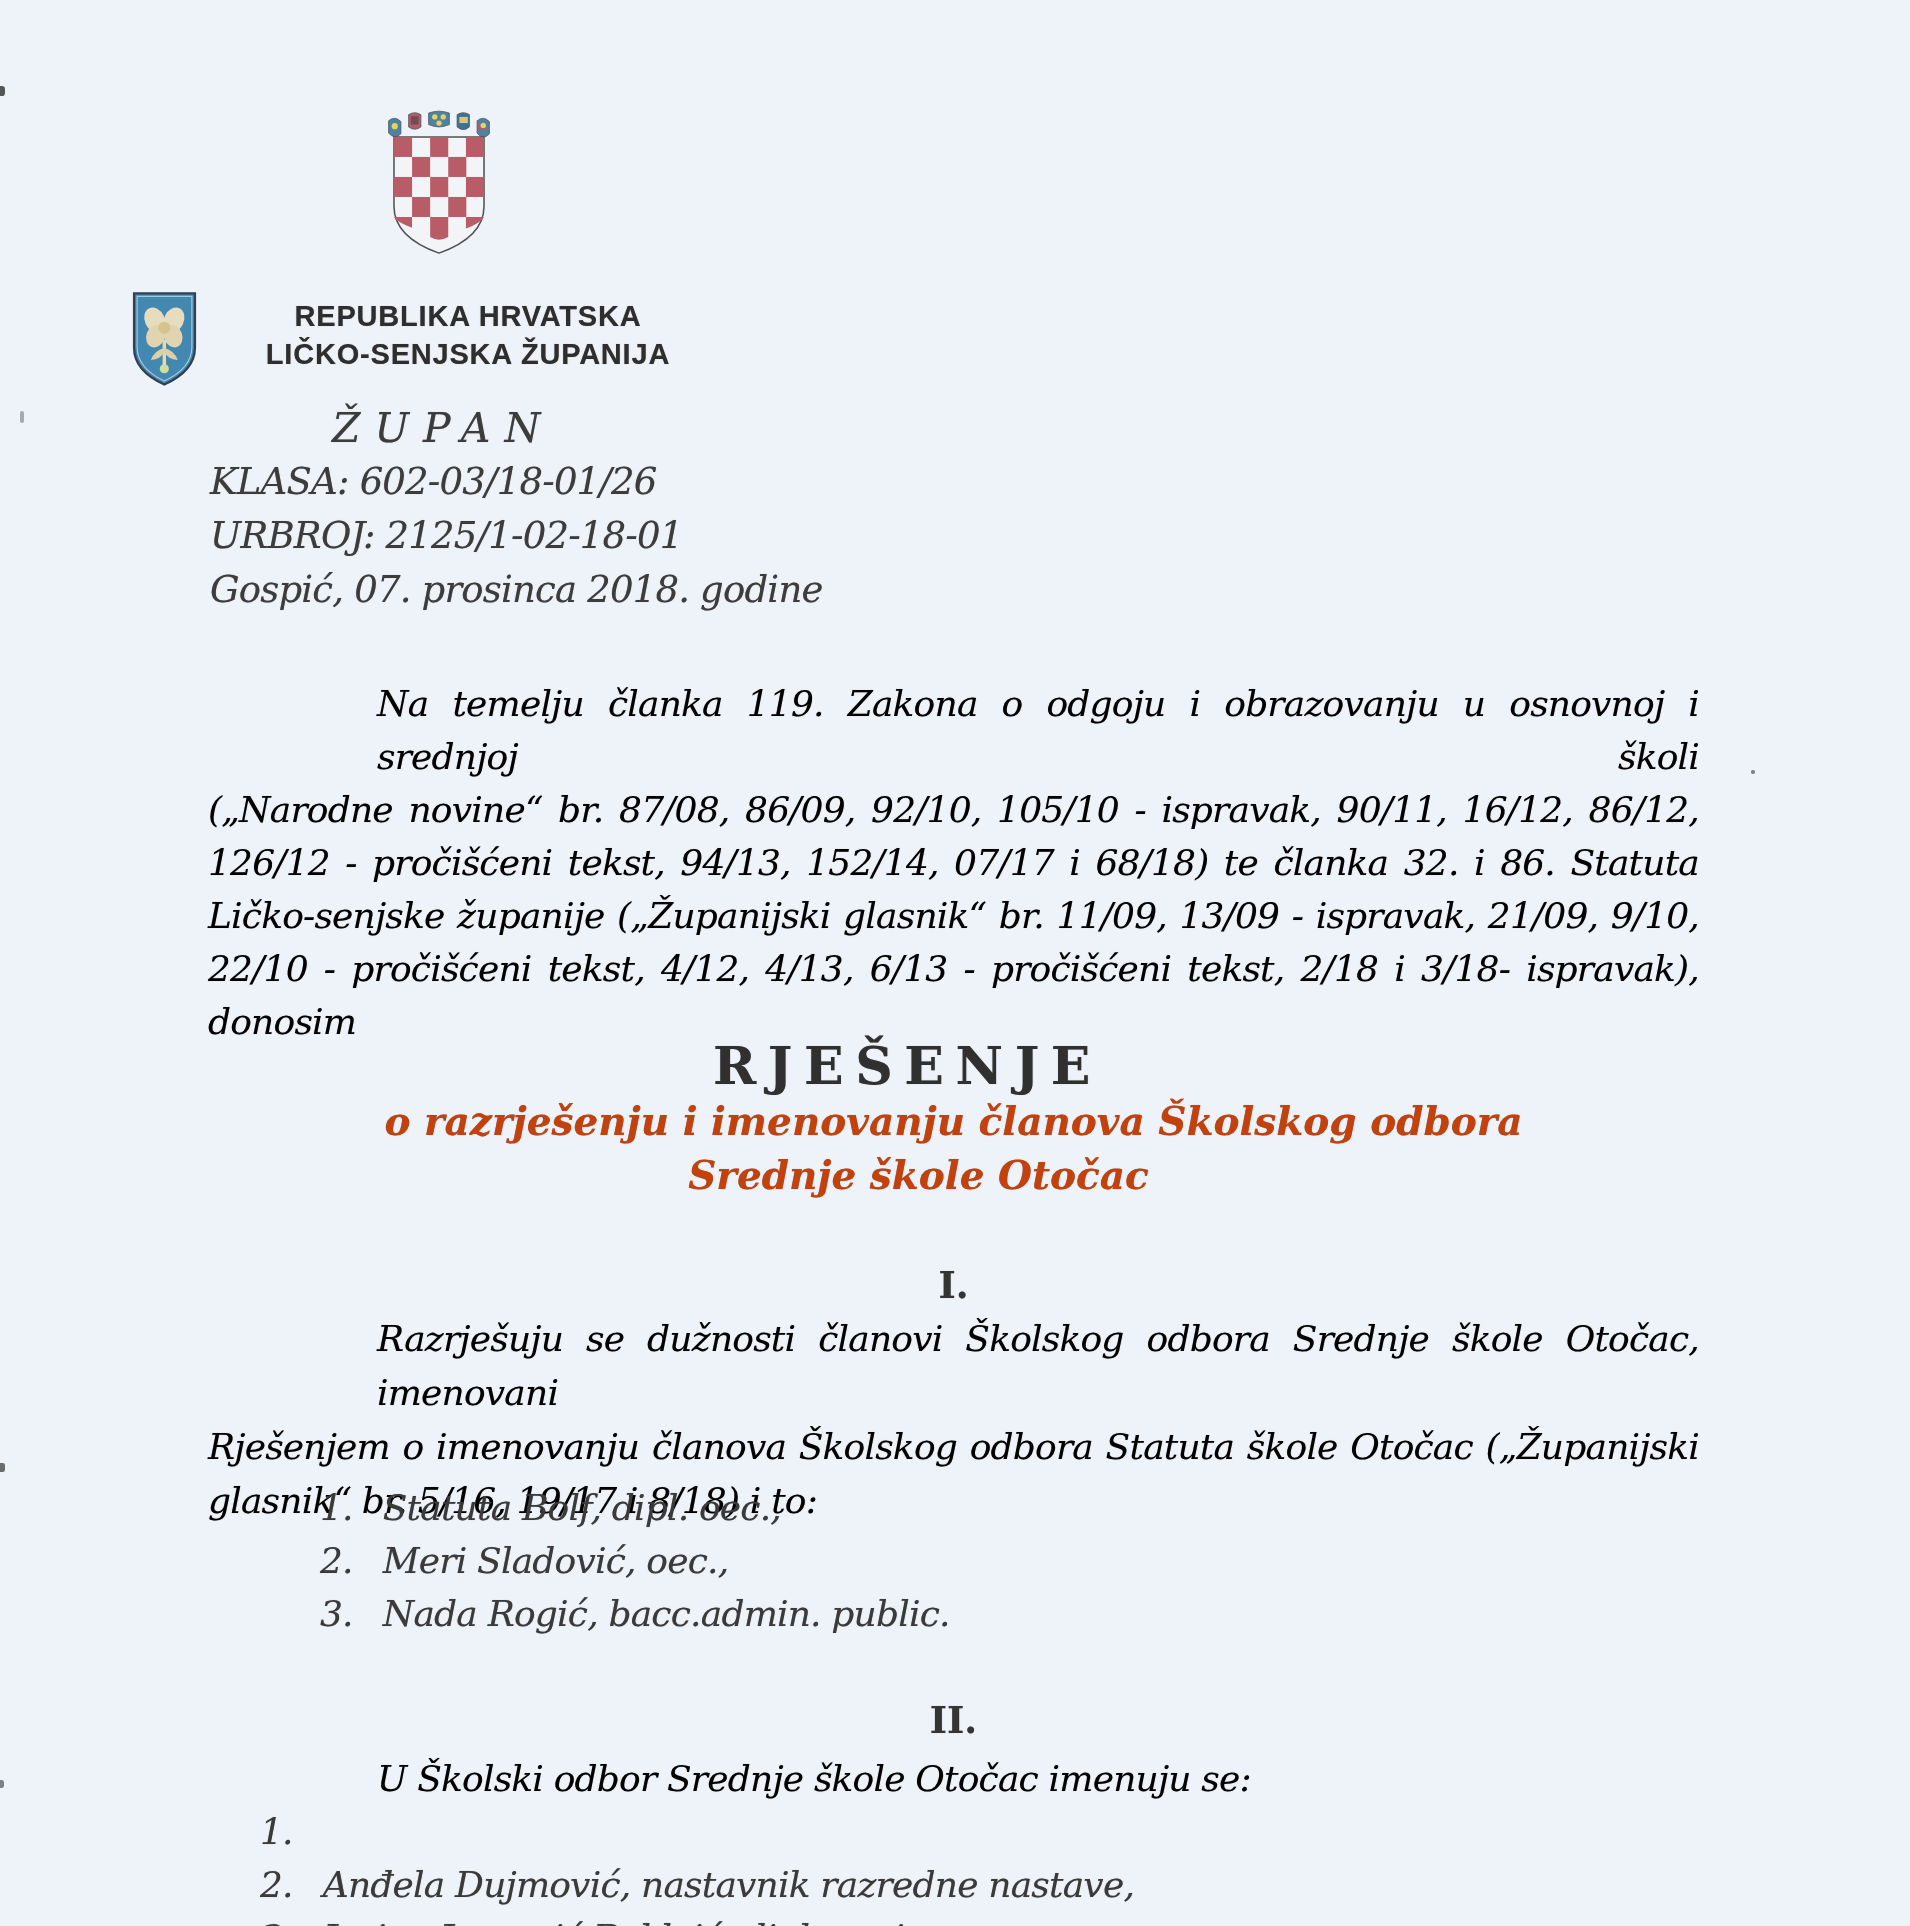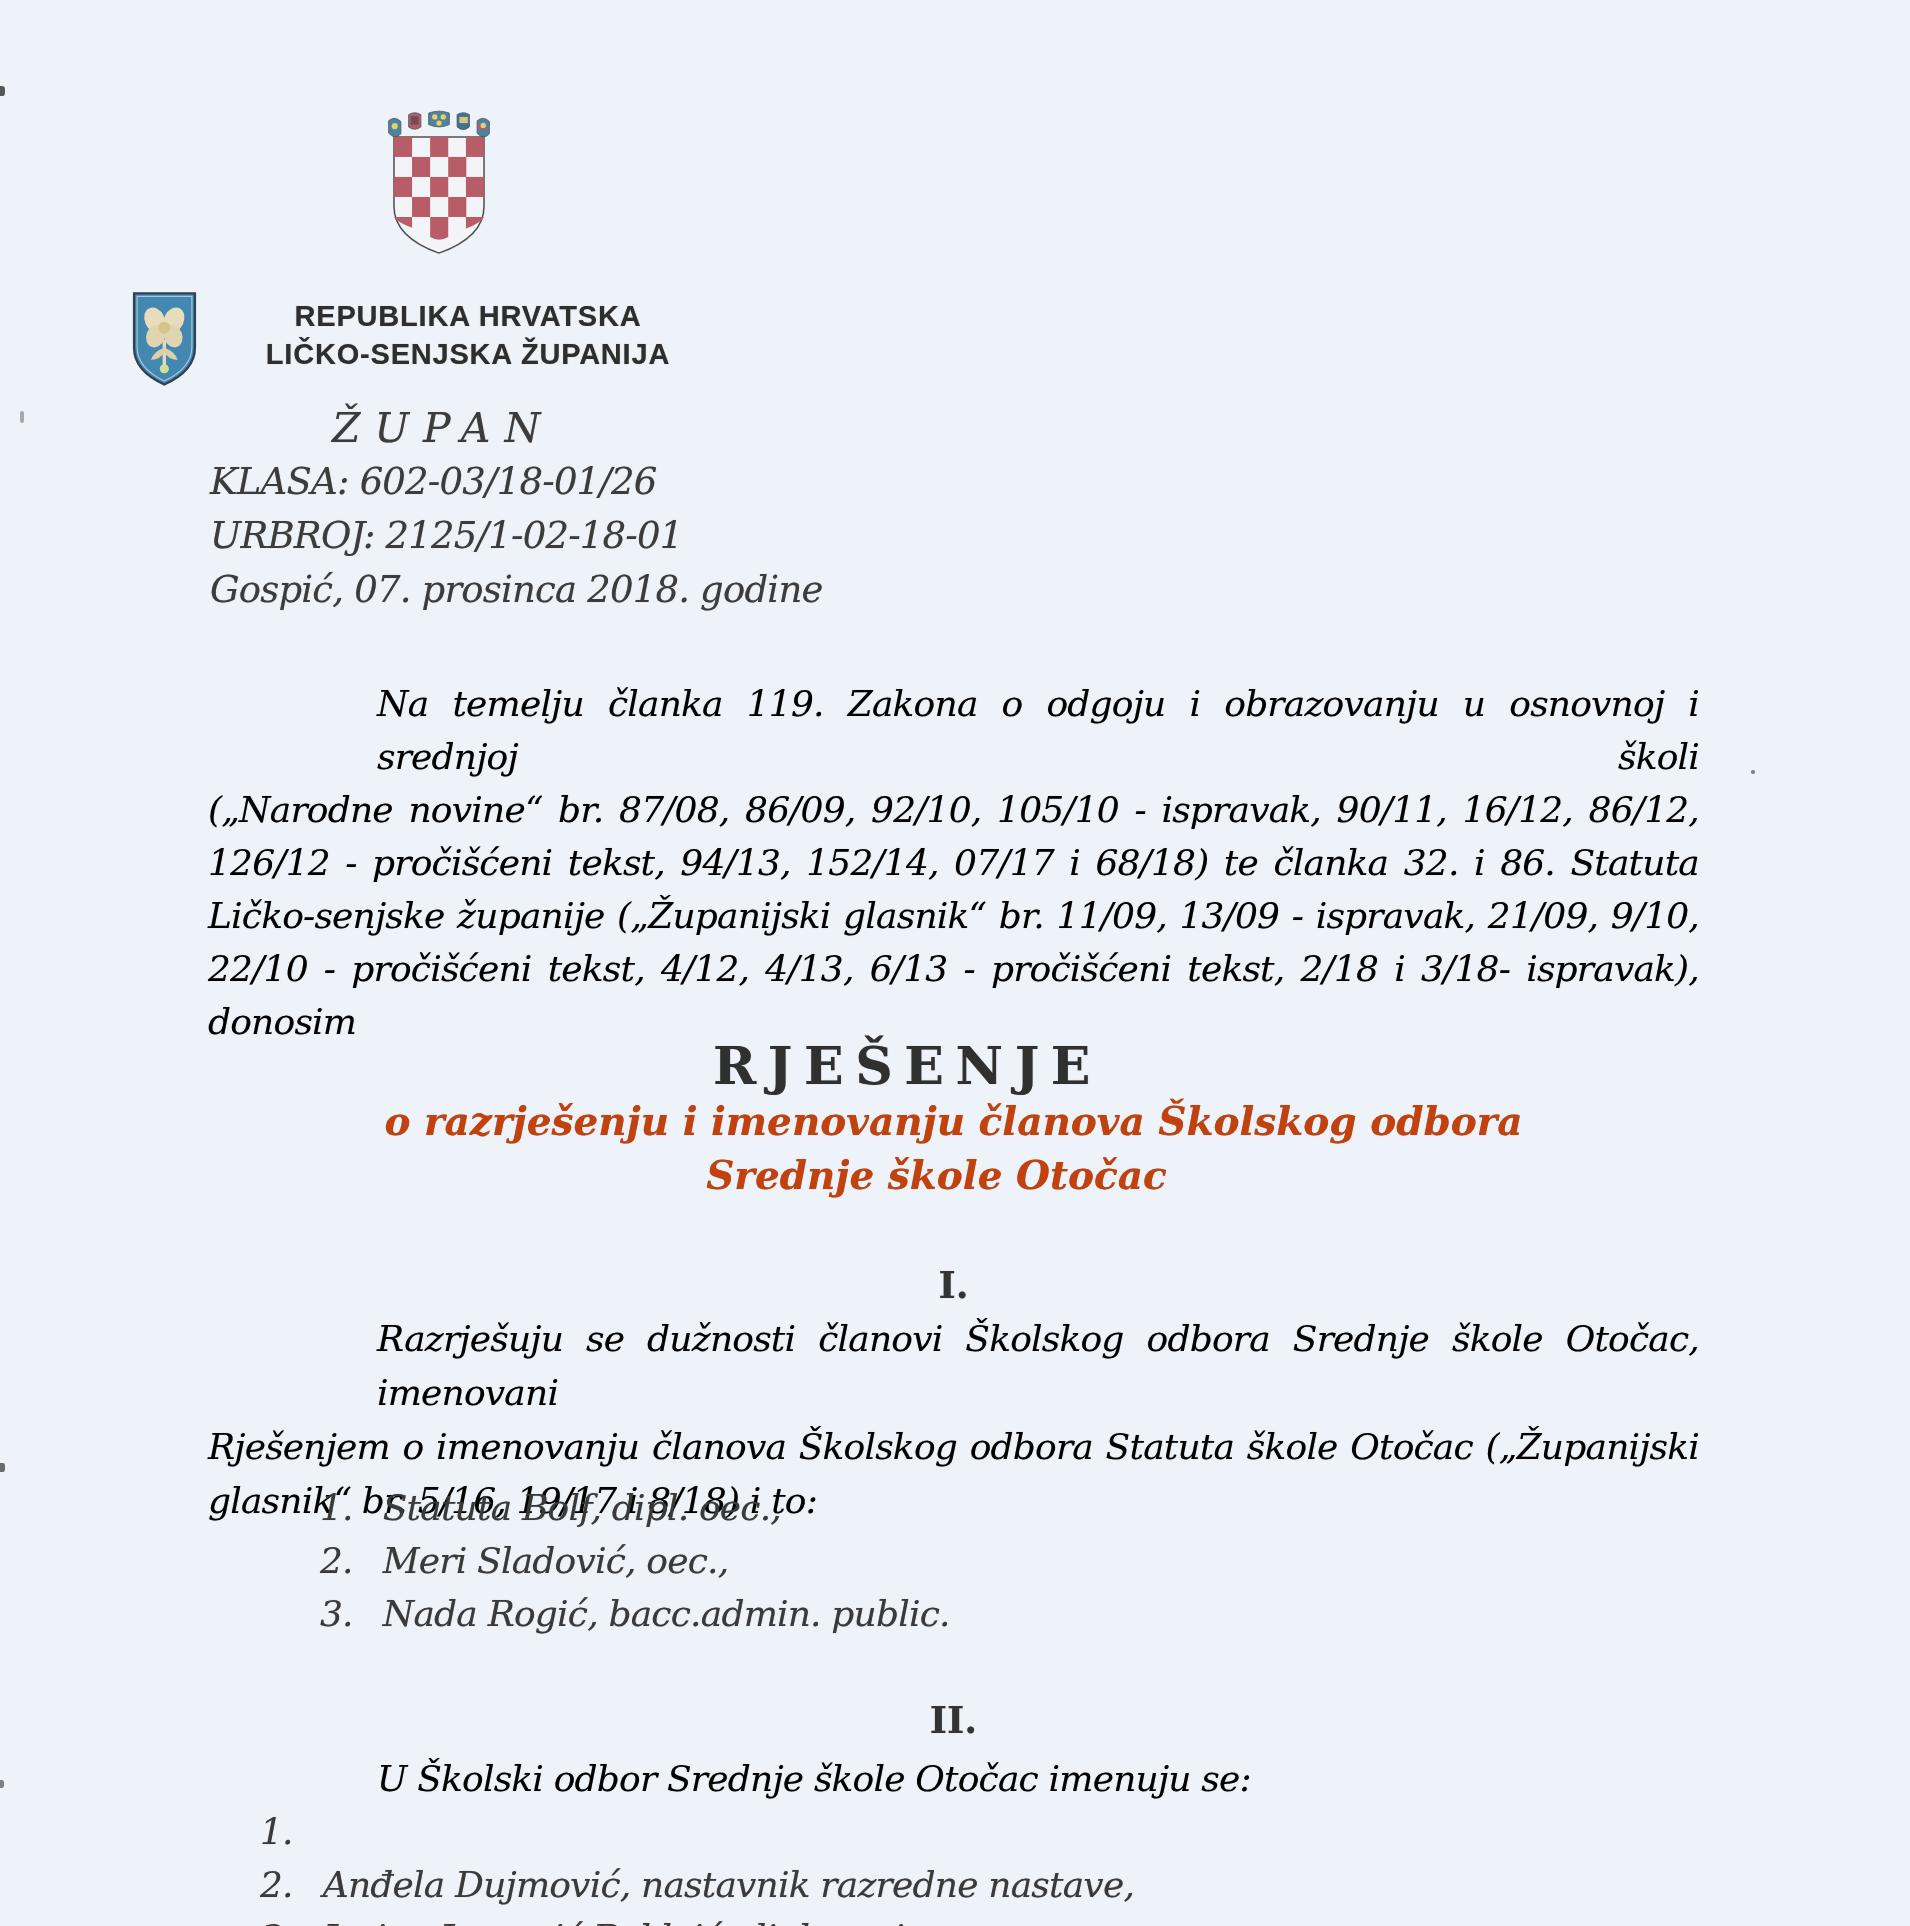--- a/index.html
+++ b/index.html
@@ -127,21 +127,21 @@
     <div class="jl ind">Na temelju članka 119. Zakona o odgoju i obrazovanju u osnovnoj i srednjoj školi</div>
     <div class="jl">(„Narodne novine“ br. 87/08, 86/09, 92/10, 105/10 - ispravak, 90/11, 16/12, 86/12,</div>
     <div class="jl">126/12 - pročišćeni tekst, 94/13, 152/14, 07/17 i 68/18) te članka 32. i 86. Statuta</div>
     <div class="jl">Ličko-senjske županije („Županijski glasnik“ br. 11/09, 13/09 - ispravak, 21/09, 9/10,</div>
     <div class="jl">22/10 - pročišćeni tekst, 4/12, 4/13, 6/13 - pročišćeni tekst, 2/18 i 3/18- ispravak),</div>
     <div class="ll">donosim</div>
   </div>
 
   <div class="abs title-main scan" style="left:208px;top:1035px;">RJEŠENJE</div>
   <div class="abs title-sub scan" style="left:208px;top:1098px;">o razrješenju i imenovanju članova Školskog odbora</div>
-  <div class="abs title-sub sub2 scan" style="left:214px;top:1152px;">Srednje škole Otočac</div>
+  <div class="abs title-sub sub2 scan" style="left:196px;top:1152px;">Srednje škole Otočac</div>
 
   <div class="abs sec-h scan" style="left:208px;top:1263px;">I.</div>
   <div class="abs body-block scan" style="left:208px;top:1312px;line-height:54px;">
     <div class="jl ind">Razrješuju se dužnosti članovi Školskog odbora Srednje škole Otočac, imenovani</div>
     <div class="jl">Rješenjem o imenovanju članova Školskog odbora Statuta škole Otočac („Županijski</div>
     <div class="ll">glasnik“ br. 5/16, 19/17 i 8/18) i to:</div>
   </div>
   <div class="abs" style="left:320px;top:1481px;">
     <div class="list-row scan">
       <span>1.</span>

